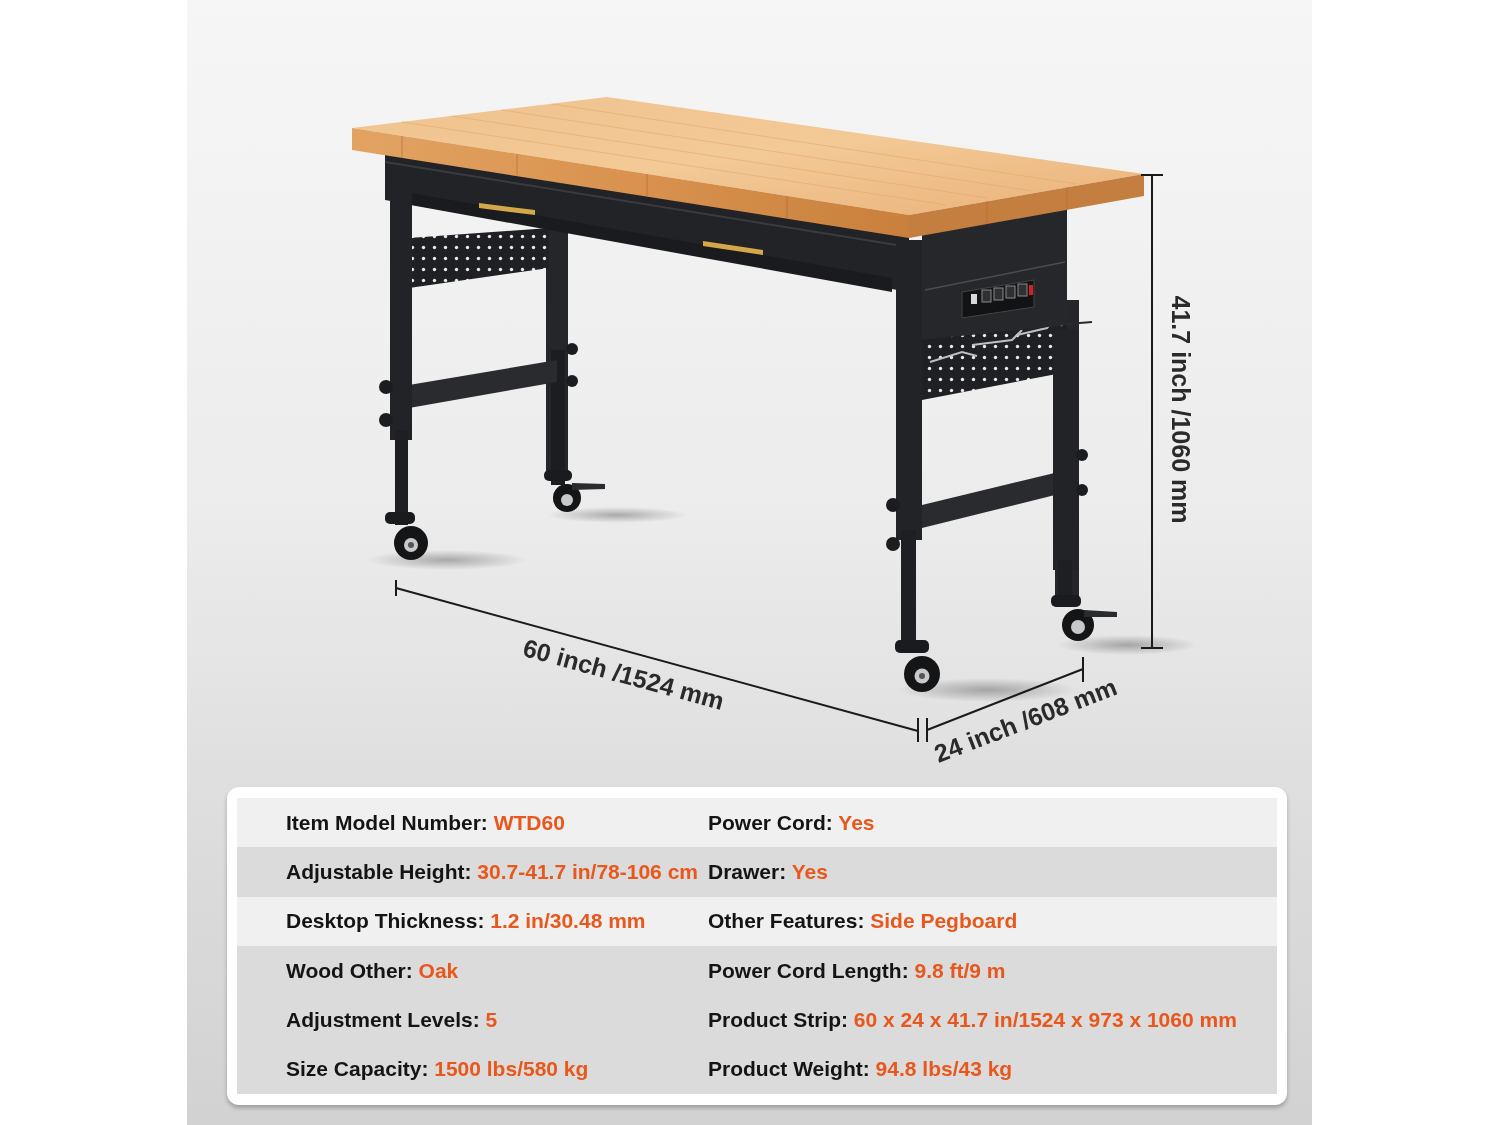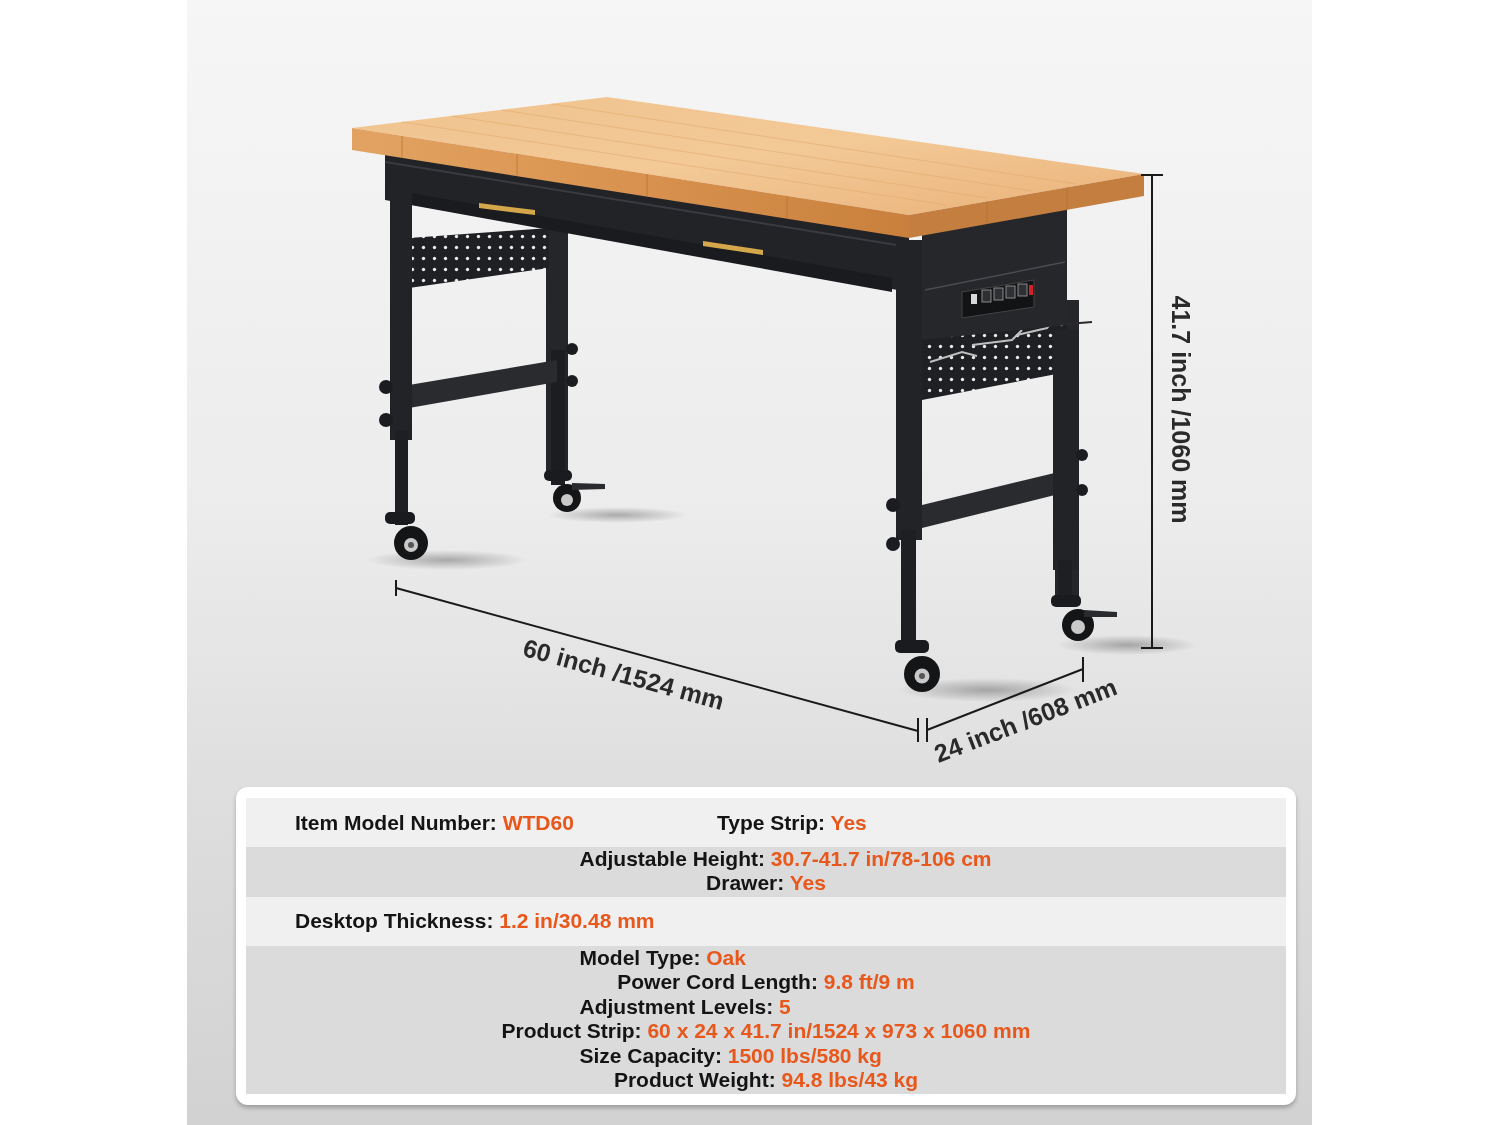--- a/index.html
+++ b/index.html
@@ -11,32 +11,32 @@
     position: absolute; left: 187px; top: 0; width: 1125px; height: 1125px;
     background: linear-gradient(180deg, #f6f6f6 0%, #ececec 45%, #dcdcdc 75%, #d2d2d2 100%);
     overflow: hidden;
   }
   .illustration { position: absolute; left: 0; top: 0; width: 1125px; height: 790px; }
   .dim-label {
     position: absolute; font-weight: bold; color: #2a2a2a; font-size: 25px; white-space: nowrap;
     transform-origin: center center;
   }
   .spec-card {
-    position: absolute; left: 49px; top: 787px; width: 1060px; height: 318px;
+    position: absolute; left: 40px; top: 787px; width: 1060px; height: 318px;
     background: #ffffff; border-radius: 12px;
     box-shadow: 0 3px 4px rgba(0,0,0,0.25);
   }
   .spec-table {
     position: absolute; left: 10px; top: 11px; width: 1040px; height: 296px;
   }
   .spec-row {
     display: flex; height: 49.3px; align-items: center;
   }
   .spec-row.light { background: #f0f0f0; }
-  .spec-row.dark { background: #dbdbdb; flex-direction: column; }
+  .spec-row.dark { background: #dbdbdb; }
   .spec-cell {
     font-size: 21px; font-weight: bold; color: #111; white-space: nowrap;
   }
   .spec-cell.left { width: 471px; padding-left: 49px; box-sizing: border-box; }
   .spec-cell.right { flex: 1; padding-left: 0; }
   .spec-label { color: #141414; }
   .spec-value { color: #e8571c; }
 </style>
 </head>
 <body>
@@ -187,42 +187,45 @@
   <div class="dim-label" style="left:880px; top:395px; transform: rotate(90deg);">41.7 inch /1060 mm</div>
 
   <div class="spec-card">
     <div class="spec-table">
 
       <div class="spec-row light">
         <div class="spec-cell left">
           <span class="spec-label">Item Model Number: </span><span class="spec-value">WTD60</span>
         </div>
         <div class="spec-cell right">
-          <span class="spec-label">Type Strip: </span><span class="spec-value">Yes</span>
+          <span class="spec-label">Power Cord: </span><span class="spec-value">Yes</span>
         </div>
       </div>
 
       <div class="spec-row dark">
         <div class="spec-cell left">
           <span class="spec-label">Adjustable Height: </span><span class="spec-value">30.7-41.7 in/78-106 cm</span>
         </div>
         <div class="spec-cell right">
           <span class="spec-label">Drawer: </span><span class="spec-value">Yes</span>
         </div>
       </div>
 
       <div class="spec-row light">
         <div class="spec-cell left">
           <span class="spec-label">Desktop Thickness: </span><span class="spec-value">1.2 in/30.48 mm</span>
         </div>
-      </div>
-
-      <div class="spec-row dark">
-        <div class="spec-cell left">
-          <span class="spec-label">Model Type: </span><span class="spec-value">Oak</span>
+        <div class="spec-cell right">
+          <span class="spec-label">Other Features: </span><span class="spec-value">Side Pegboard</span>
+        </div>
+      </div>
+
+      <div class="spec-row dark">
+        <div class="spec-cell left">
+          <span class="spec-label">Wood Other: </span><span class="spec-value">Oak</span>
         </div>
         <div class="spec-cell right">
           <span class="spec-label">Power Cord Length: </span><span class="spec-value">9.8 ft/9 m</span>
         </div>
       </div>
 
       <div class="spec-row dark">
         <div class="spec-cell left">
           <span class="spec-label">Adjustment Levels: </span><span class="spec-value">5</span>
         </div>

